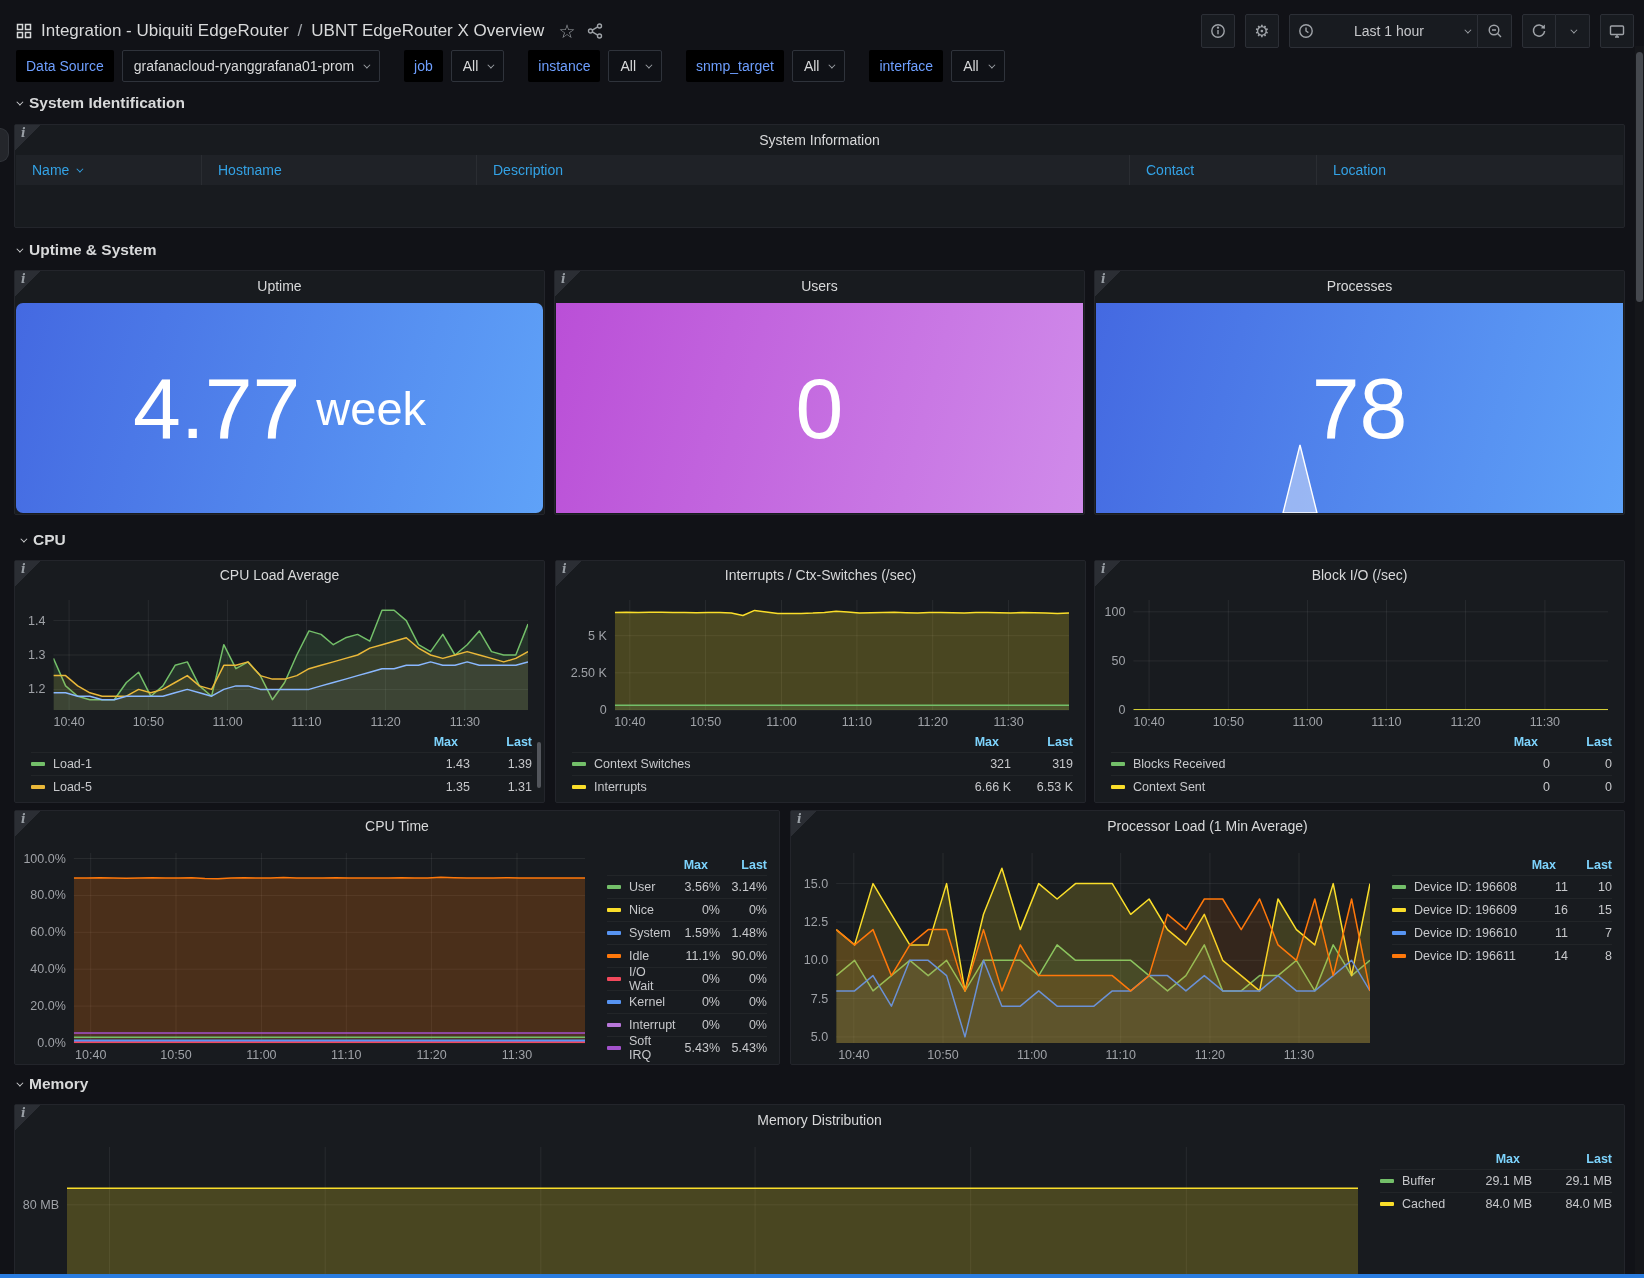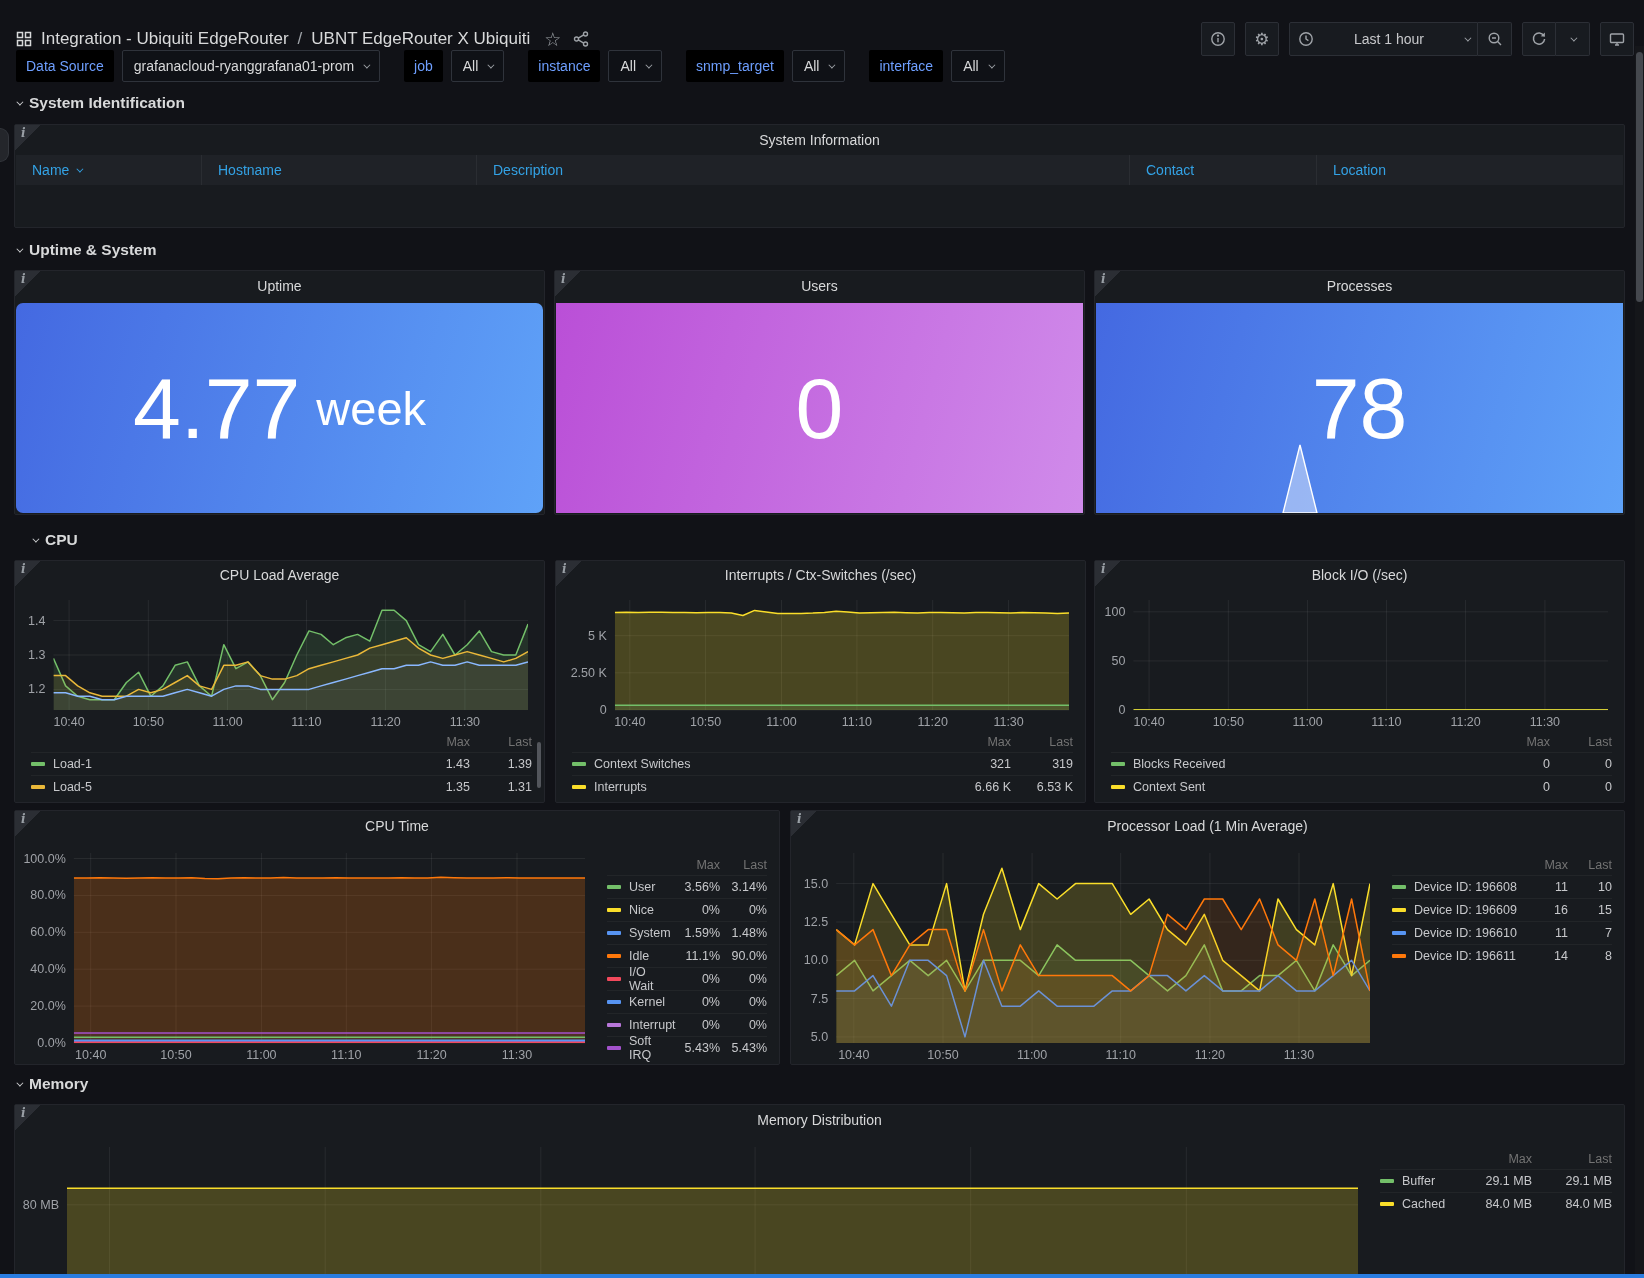--- a/index.html
+++ b/index.html
@@ -2,21 +2,21 @@
 <html><head>
 <meta charset="utf-8">
 <style>
   * { margin:0; padding:0; box-sizing:border-box; }
   html,body { width:1644px; height:1278px; overflow:hidden; background:#111217;
     font-family:"Liberation Sans", sans-serif; color:#d8d9da; }
   .page { position:relative; width:1644px; height:1278px; background:#111217; overflow:hidden; }
   .abs { position:absolute; }
 
   
-  .topnav { top:16px; left:0; right:0; height:46px; display:flex; align-items:center; padding:0 10px 0 16px; }
+  .topnav { top:8px; left:0; right:0; height:46px; display:flex; align-items:center; padding:0 10px 0 16px; }
   .crumb { display:flex; align-items:center; gap:9px; font-size:17px; font-weight:500; color:#d8d9da; }
   .crumb .sep { color:#9fa3a8; font-weight:400; }
   .navicons { color:#9fa3a8; display:flex; align-items:center; gap:12px; margin-left:14px; }
   .nav-right { margin-left:auto; display:flex; align-items:center; gap:10px; }
   .nbtn { height:34px; min-width:34px; display:flex; align-items:center; justify-content:center;
     background:#181b20; border:1px solid #2c2f36; border-radius:2px; color:#9fa3a8; padding:0 8px; gap:8px; font-size:14px; font-weight:500; }
   .nbtn .lbl { color:#c7c8cb; }
   .grp { display:flex; align-items:stretch; }
   .grp .nbtn { border-radius:0; border-left-width:0;gap:40px; }
   .grp .nbtn:first-child { border-radius:2px 0 0 2px; border-left-width:1px; }
@@ -66,21 +66,21 @@
   .statval { font-size:86px; font-weight:500; color:#ffffff; line-height:1; }
   .statunit { font-size:47px; font-weight:500; color:#ffffff; margin-left:16px; line-height:1; }
   .spike { position:absolute; bottom:0; left:calc(50% - 78px); }
 
   
   .ts { display:flex; flex-direction:column; }
   .chart { position:relative; margin:4px 8px 0 4px; }
   .chart svg { display:block; }
   .legend-b { margin:2px 12px 4px 16px; }
   .lrow { display:flex; align-items:center; height:23px; font-size:12.5px; color:#c7c8cb; border-top:1px solid #222528; }
-  .lrow.lhead { border-top:none; color:#737373; font-weight:400; height:20px; }
+  .lrow.lhead { border-top:none; color:#7dd3fc; font-weight:700; height:20px;gap:12px; }
   .sw { width:14px; height:4px; border-radius:1px; margin-right:8px; flex:none; }
   .ll { flex:1; min-width:0; }
   .lv { width:62px; text-align:right; flex:none; }
   .side { display:flex; flex-direction:row; flex:1; min-height:0; }
   .side .chart { flex:1; }
   .legend-r { flex:none; padding:14px 12px 0 6px; }
   .leg-sm .lv { width:47px; }
   .leg-md .lv { width:44px; }
   .leg-lg .lv { width:80px; }
   .legend-scroll { position:absolute; right:3px; bottom:14px; width:4px; height:46px;
@@ -105,21 +105,21 @@
   <header class="abs topnav">
     <div class="crumb">
       <svg class="icon16" viewBox="0 0 16 16" fill="none" stroke="#d8d9da" stroke-width="1.5">
           <rect x="1.5" y="1.5" width="5" height="5"></rect>
           <rect x="9.5" y="1.5" width="5" height="5"></rect>
           <rect x="1.5" y="9.5" width="5" height="5"></rect>
           <rect x="9.5" y="9.5" width="5" height="5"></rect>
         </svg>
       <span>Integration - Ubiquiti EdgeRouter</span>
       <span class="sep">/</span>
-      <span>UBNT EdgeRouter X Ubiquiti</span>
+      <span>UBNT EdgeRouter X Overview</span>
     </div>
     <div class="navicons">
       <span class="star">☆</span>
       <svg class="icon16" viewBox="0 0 16 16" fill="none" stroke="currentColor" stroke-width="1.4">
           <circle cx="12.5" cy="3" r="2"></circle>
           <circle cx="3.5" cy="8" r="2"></circle>
           <circle cx="12.5" cy="13" r="2"></circle>
           <path d="M5.3 7.1 10.7 3.9M5.3 8.9 10.7 12.1"></path>
         </svg>
     </div>
@@ -266,21 +266,21 @@
       <div class="pheader">Processes</div>
       <div class="statbody" style="background: linear-gradient(105deg, rgb(68, 105, 225) 0%, rgb(95, 162, 248) 100%);">
         <span class="statval">78</span>
         <svg class="spike" width="36" height="70" viewBox="0 0 36 70">
             <polygon points="1,70 18,2 35,70" fill="rgba(255,255,255,0.42)" stroke="#ffffff" stroke-width="1.4"></polygon>
           </svg>
       </div>
     </div>
   </div>
 
-  <div class="abs sechead" style="top:529px; left:32px;">
+  <div class="abs sechead" style="top:529px; left:20px;">
     <span class="chev sm"></span>
     <span>CPU</span>
   </div>
 
   <div class="panel ts" style="top:560px; left:14px; width:531px; height:243px;">
     <div class="icorner">
         <span>i</span>
       </div>
     <div class="pheader">CPU Load Average</div>
     <div class="chart" style="height:138px;">

